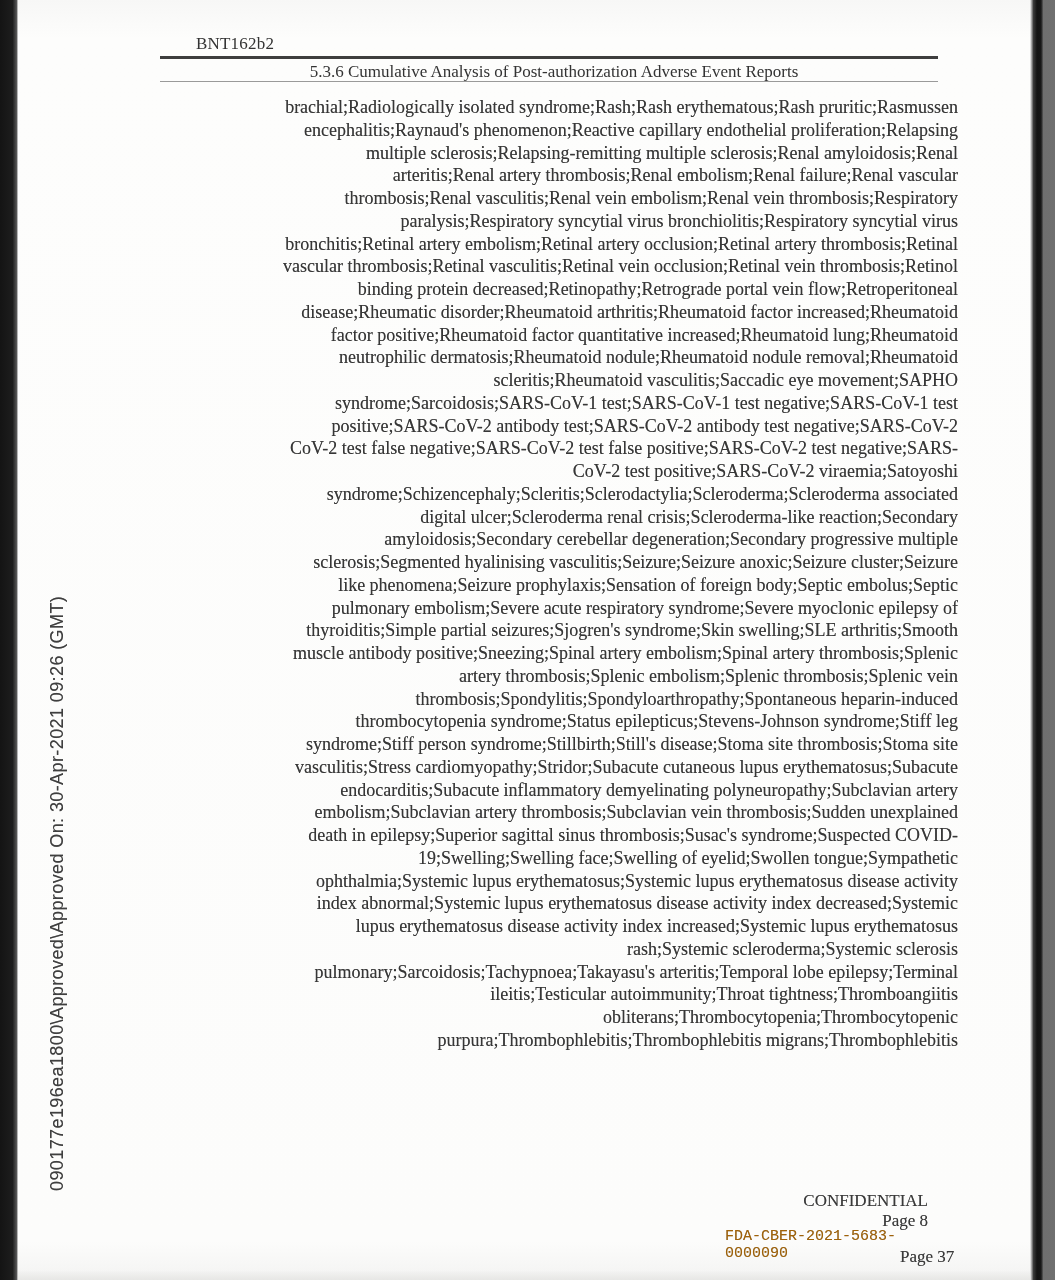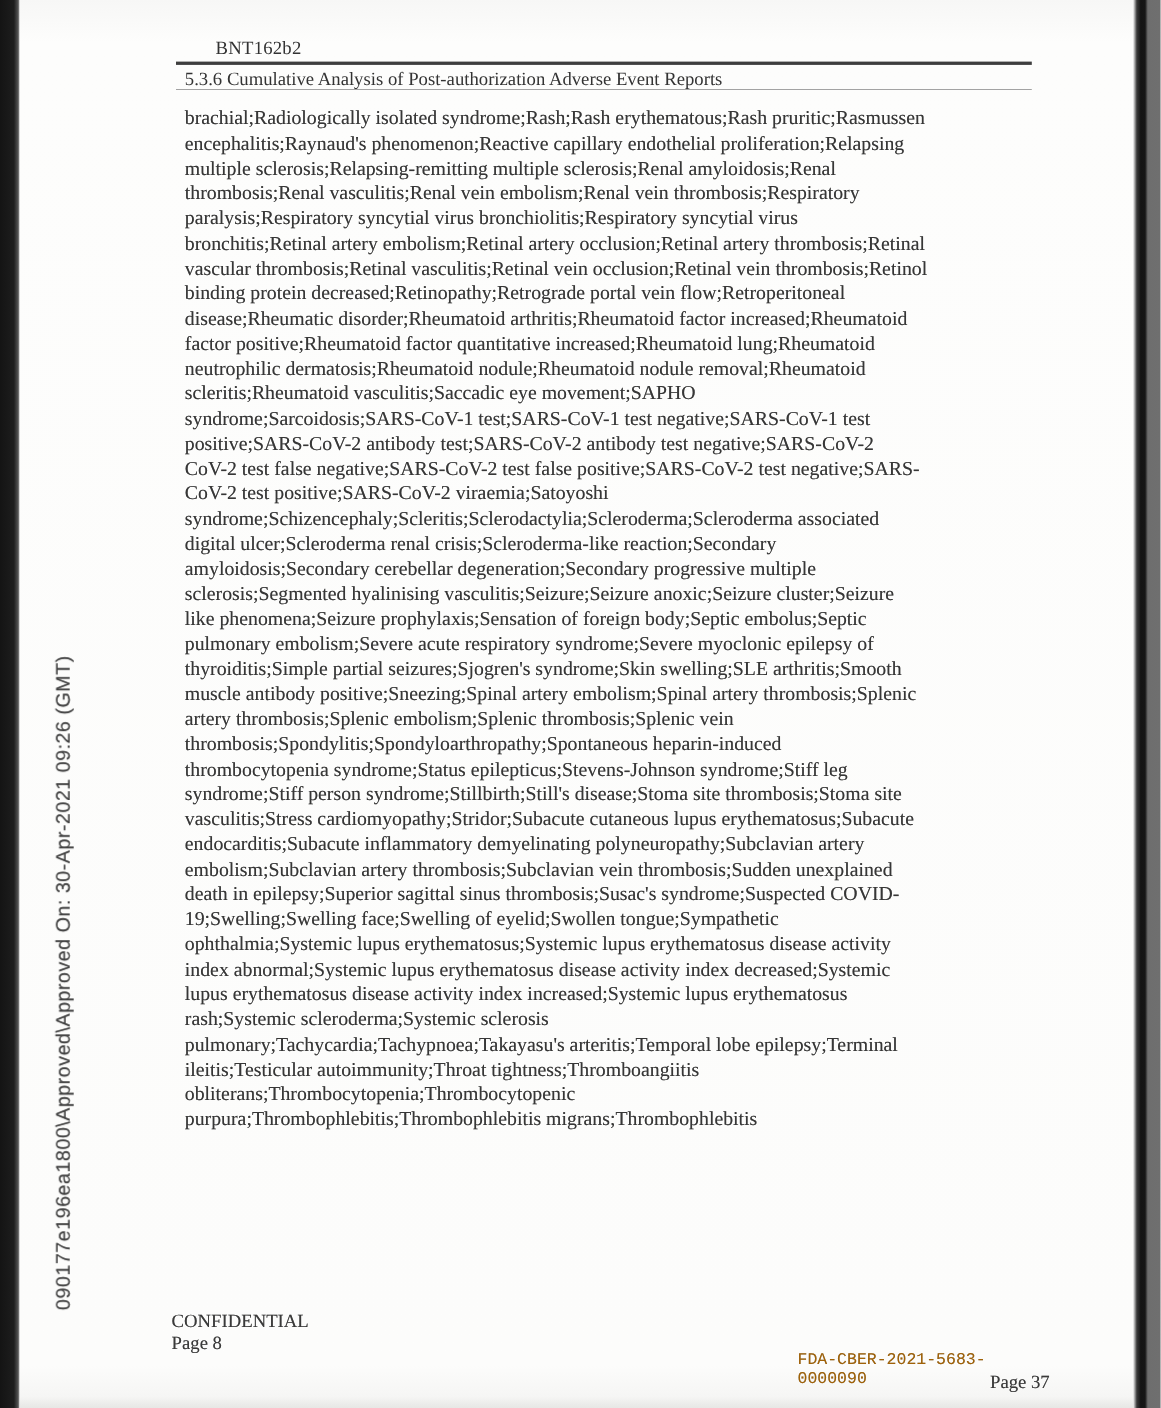--- a/index.html
+++ b/index.html
@@ -22,40 +22,40 @@
     background:linear-gradient(90deg,#fbfbfb 0%,#3a3a3a 14%,#141414 28%,#161616 44%,#6e6e6e 54%,#6f6f6f 100%);
   }
   .edge-bottom{
     position:absolute;left:18px;top:1270px;width:1012px;height:10px;
     background:linear-gradient(180deg,rgba(230,230,228,0) 0%,#e7e7e5 100%);
   }
   
   .header{position:absolute;left:168px;top:34px;width:772px;color:#333;margin-left:28px;}
   .doc-id{font-size:17px;letter-spacing:.2px;}
   .rule-thick{position:absolute;left:160px;top:56px;width:778px;height:3px;background:#3e3e3e;}
-  .section-title{position:absolute;left:168px;top:62px;width:772px;font-size:17px;color:#333;}
+  .section-title{position:absolute;left:168px;top:62px;width:772px;font-size:17px;color:#333;text-align:center;}
   .rule-thin{position:absolute;left:160px;top:81px;width:778px;height:1px;background:#9a9a9a;}
   
   .body-text{
     position:absolute;left:168px;top:96px;width:790px;
     font-size:18px;line-height:22.75px;color:#373737;
     text-shadow:0 0 .5px rgba(55,55,55,.55);
   }
-  .body-line{white-space:nowrap;}
+  .body-line{white-space:nowrap;text-align:right;}
   
   .stamp{
     position:absolute;left:47px;top:1191px;
     transform:rotate(-90deg);transform-origin:0 0;
     font-family:"Liberation Sans", sans-serif;
     font-size:18px;letter-spacing:.4px;color:#3f3f3f;white-space:nowrap;
     text-shadow:0 0 .5px rgba(63,63,63,.5);
   }
   
   .footer-center{
-    position:absolute;left:156px;top:1191px;width:772px;text-align:left;
+    position:absolute;left:156px;top:1191px;width:772px;text-align:right;
     color:#3a3a3a;font-size:17px;line-height:20px;
     text-shadow:0 0 .5px rgba(58,58,58,.5);
   }
   .doc-number{
     position:absolute;left:725px;top:1228px;width:212px;
     font-family:Liberation Mono, monospace;font-size:15px;color:#a16207;
     text-shadow:0 0 .5px rgba(74,74,74,.45);
   }
   .outer-page{
     position:absolute;left:900px;top:1247px;width:122px;text-align:left;
@@ -71,20 +71,21 @@
 
   <div class="header doc-id">BNT162b2</div>
   <div class="rule-thick"></div>
   <div class="section-title">5.3.6 Cumulative Analysis of Post-authorization Adverse Event Reports</div>
   <div class="rule-thin"></div>
 
   <div class="body-text">
       <div class="body-line">brachial;Radiologically isolated syndrome;Rash;Rash erythematous;Rash pruritic;Rasmussen</div>
       <div class="body-line">encephalitis;Raynaud's phenomenon;Reactive capillary endothelial proliferation;Relapsing</div>
       <div class="body-line">multiple sclerosis;Relapsing-remitting multiple sclerosis;Renal amyloidosis;Renal</div>
+      <div class="body-line">arteritis;Renal artery thrombosis;Renal embolism;Renal failure;Renal vascular</div>
       <div class="body-line">thrombosis;Renal vasculitis;Renal vein embolism;Renal vein thrombosis;Respiratory</div>
       <div class="body-line">paralysis;Respiratory syncytial virus bronchiolitis;Respiratory syncytial virus</div>
       <div class="body-line">bronchitis;Retinal artery embolism;Retinal artery occlusion;Retinal artery thrombosis;Retinal</div>
       <div class="body-line">vascular thrombosis;Retinal vasculitis;Retinal vein occlusion;Retinal vein thrombosis;Retinol</div>
       <div class="body-line">binding protein decreased;Retinopathy;Retrograde portal vein flow;Retroperitoneal</div>
       <div class="body-line">disease;Rheumatic disorder;Rheumatoid arthritis;Rheumatoid factor increased;Rheumatoid</div>
       <div class="body-line">factor positive;Rheumatoid factor quantitative increased;Rheumatoid lung;Rheumatoid</div>
       <div class="body-line">neutrophilic dermatosis;Rheumatoid nodule;Rheumatoid nodule removal;Rheumatoid</div>
       <div class="body-line">scleritis;Rheumatoid vasculitis;Saccadic eye movement;SAPHO</div>
       <div class="body-line">syndrome;Sarcoidosis;SARS-CoV-1 test;SARS-CoV-1 test negative;SARS-CoV-1 test</div>
@@ -105,21 +106,21 @@
       <div class="body-line">syndrome;Stiff person syndrome;Stillbirth;Still's disease;Stoma site thrombosis;Stoma site</div>
       <div class="body-line">vasculitis;Stress cardiomyopathy;Stridor;Subacute cutaneous lupus erythematosus;Subacute</div>
       <div class="body-line">endocarditis;Subacute inflammatory demyelinating polyneuropathy;Subclavian artery</div>
       <div class="body-line">embolism;Subclavian artery thrombosis;Subclavian vein thrombosis;Sudden unexplained</div>
       <div class="body-line">death in epilepsy;Superior sagittal sinus thrombosis;Susac's syndrome;Suspected COVID-</div>
       <div class="body-line">19;Swelling;Swelling face;Swelling of eyelid;Swollen tongue;Sympathetic</div>
       <div class="body-line">ophthalmia;Systemic lupus erythematosus;Systemic lupus erythematosus disease activity</div>
       <div class="body-line">index abnormal;Systemic lupus erythematosus disease activity index decreased;Systemic</div>
       <div class="body-line">lupus erythematosus disease activity index increased;Systemic lupus erythematosus</div>
       <div class="body-line">rash;Systemic scleroderma;Systemic sclerosis</div>
-      <div class="body-line">pulmonary;Tachycardia;Tachypnoea;Takayasu's arteritis;Temporal lobe epilepsy;Terminal</div>
+      <div class="body-line">pulmonary;Sarcoidosis;Tachypnoea;Takayasu's arteritis;Temporal lobe epilepsy;Terminal</div>
       <div class="body-line">ileitis;Testicular autoimmunity;Throat tightness;Thromboangiitis</div>
       <div class="body-line">obliterans;Thrombocytopenia;Thrombocytopenic</div>
       <div class="body-line">purpura;Thrombophlebitis;Thrombophlebitis migrans;Thrombophlebitis</div>
     </div>
 
   <div class="stamp">090177e196ea1800\Approved\Approved On: 30-Apr-2021 09:26 (GMT)</div>
 
   <div class="footer-center">
     <div>CONFIDENTIAL</div>
     <div>Page 8</div>

